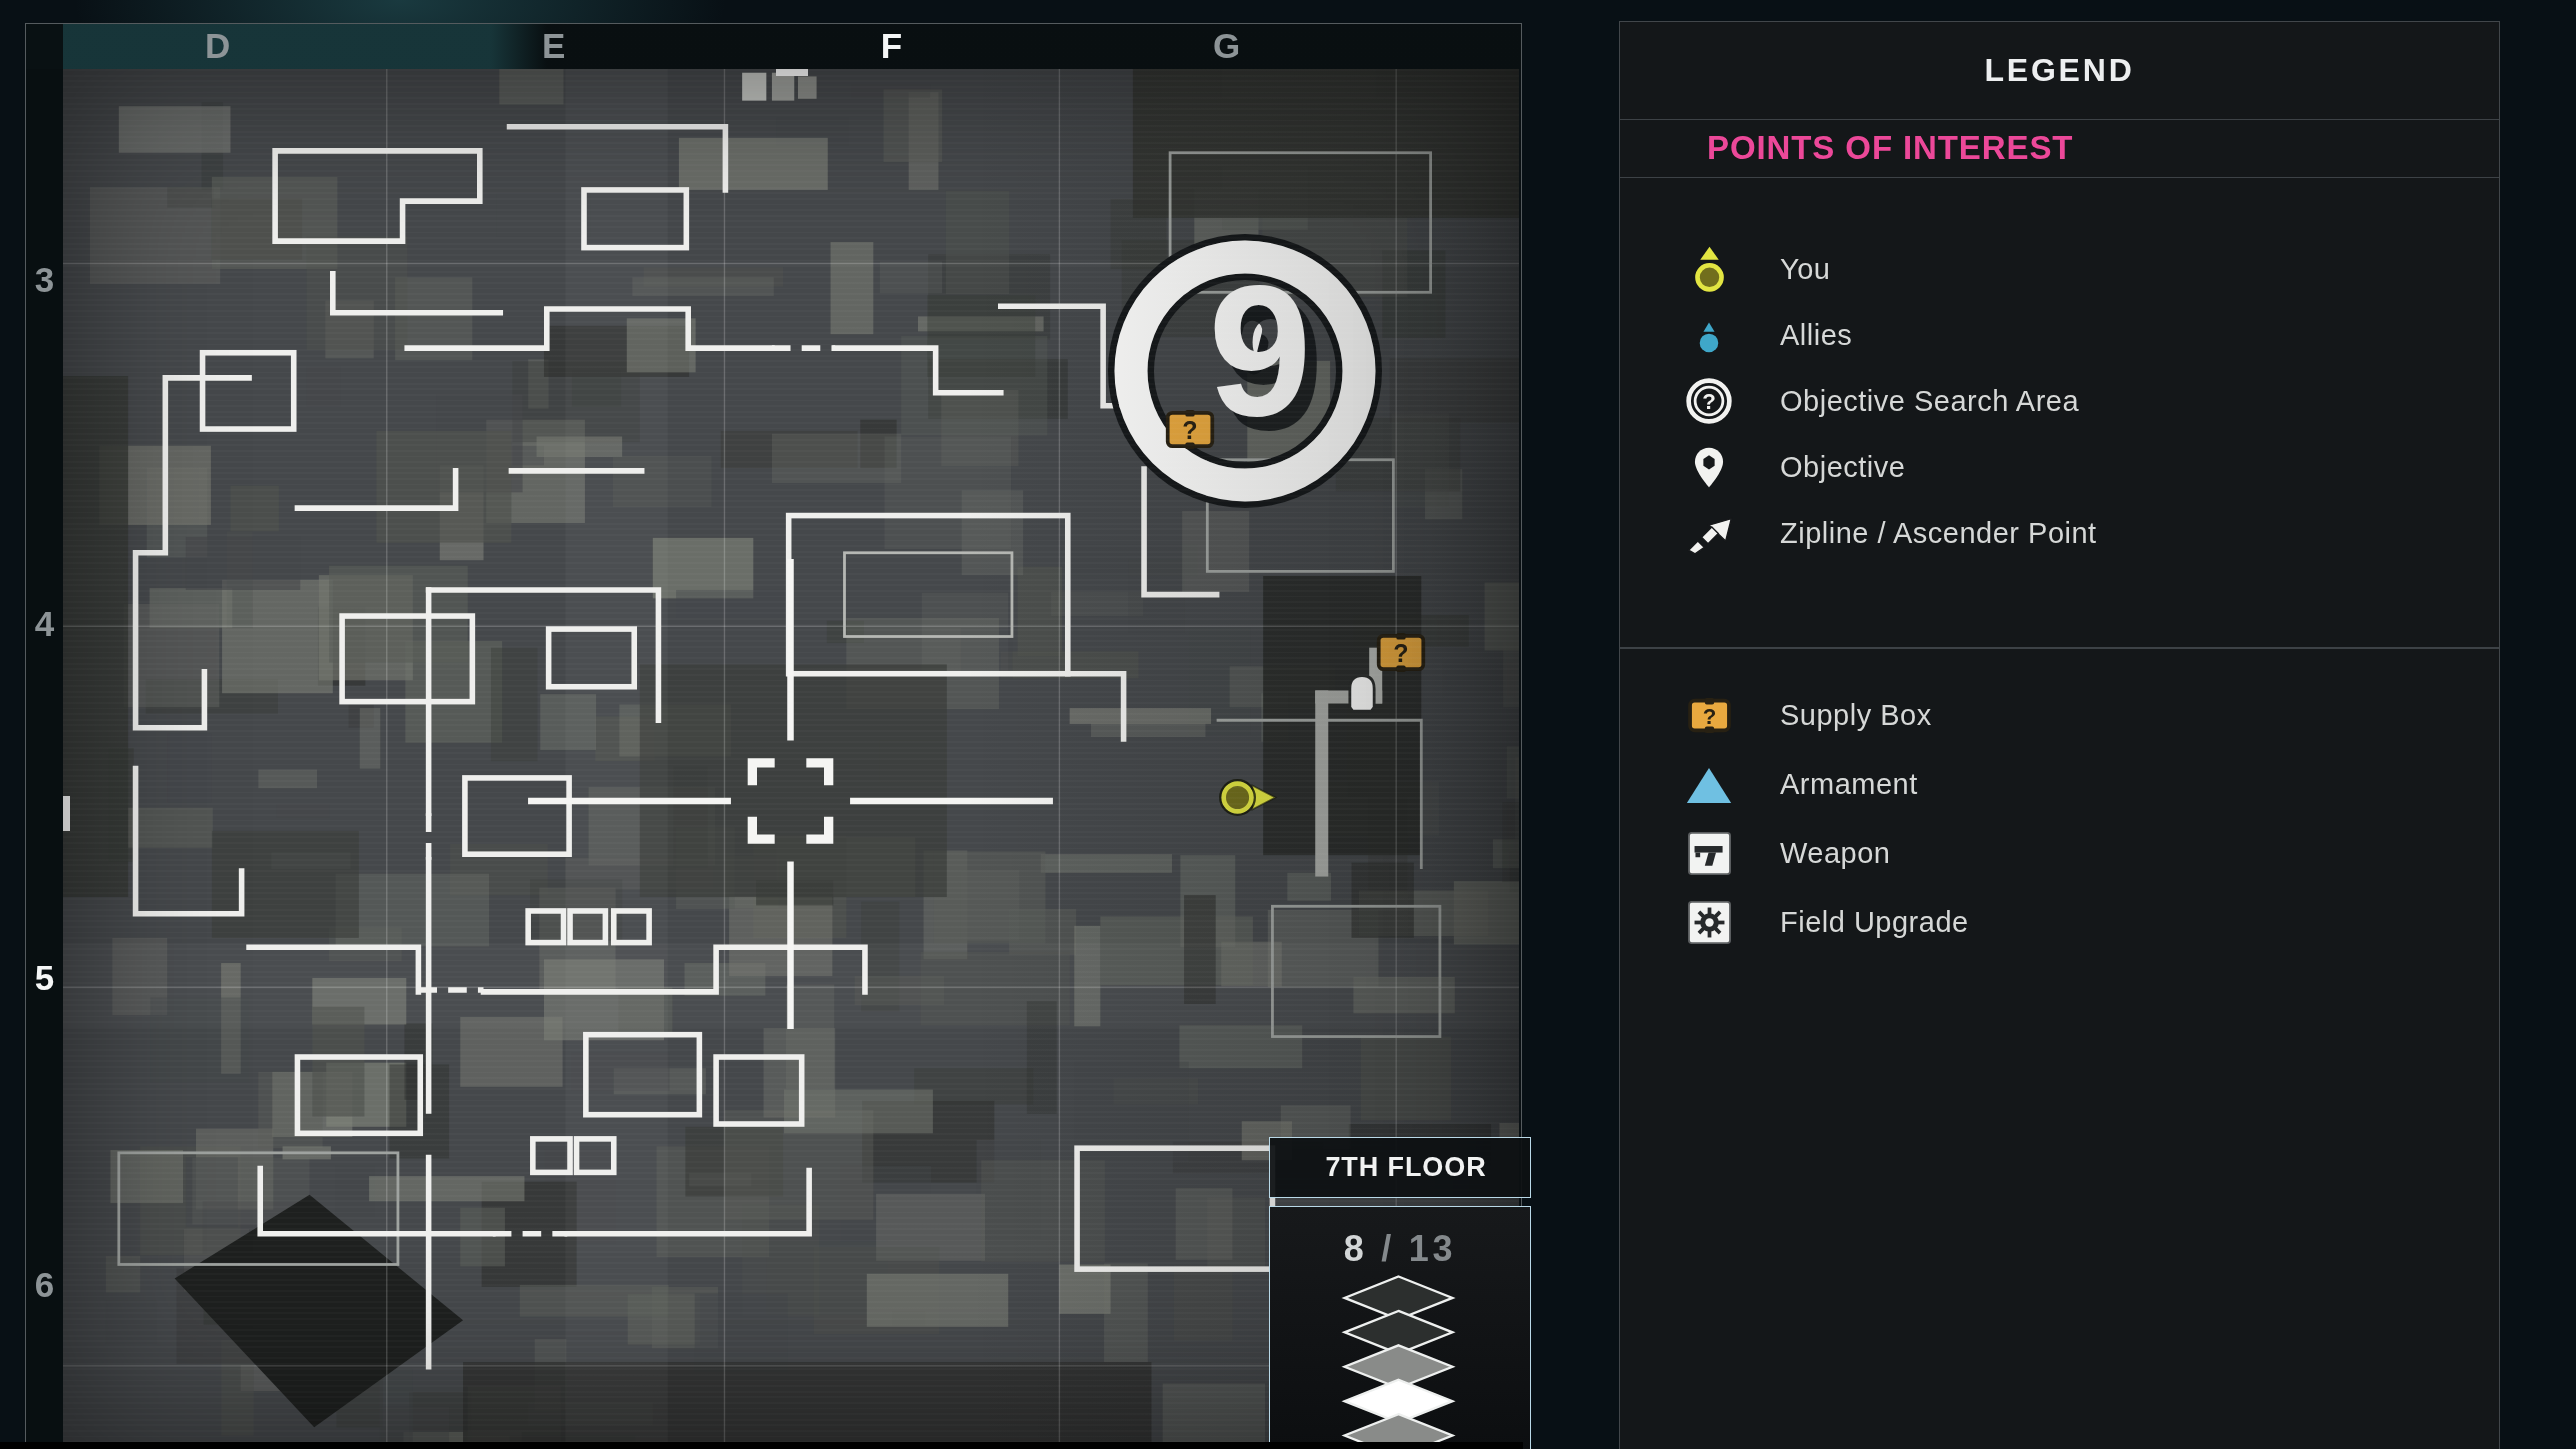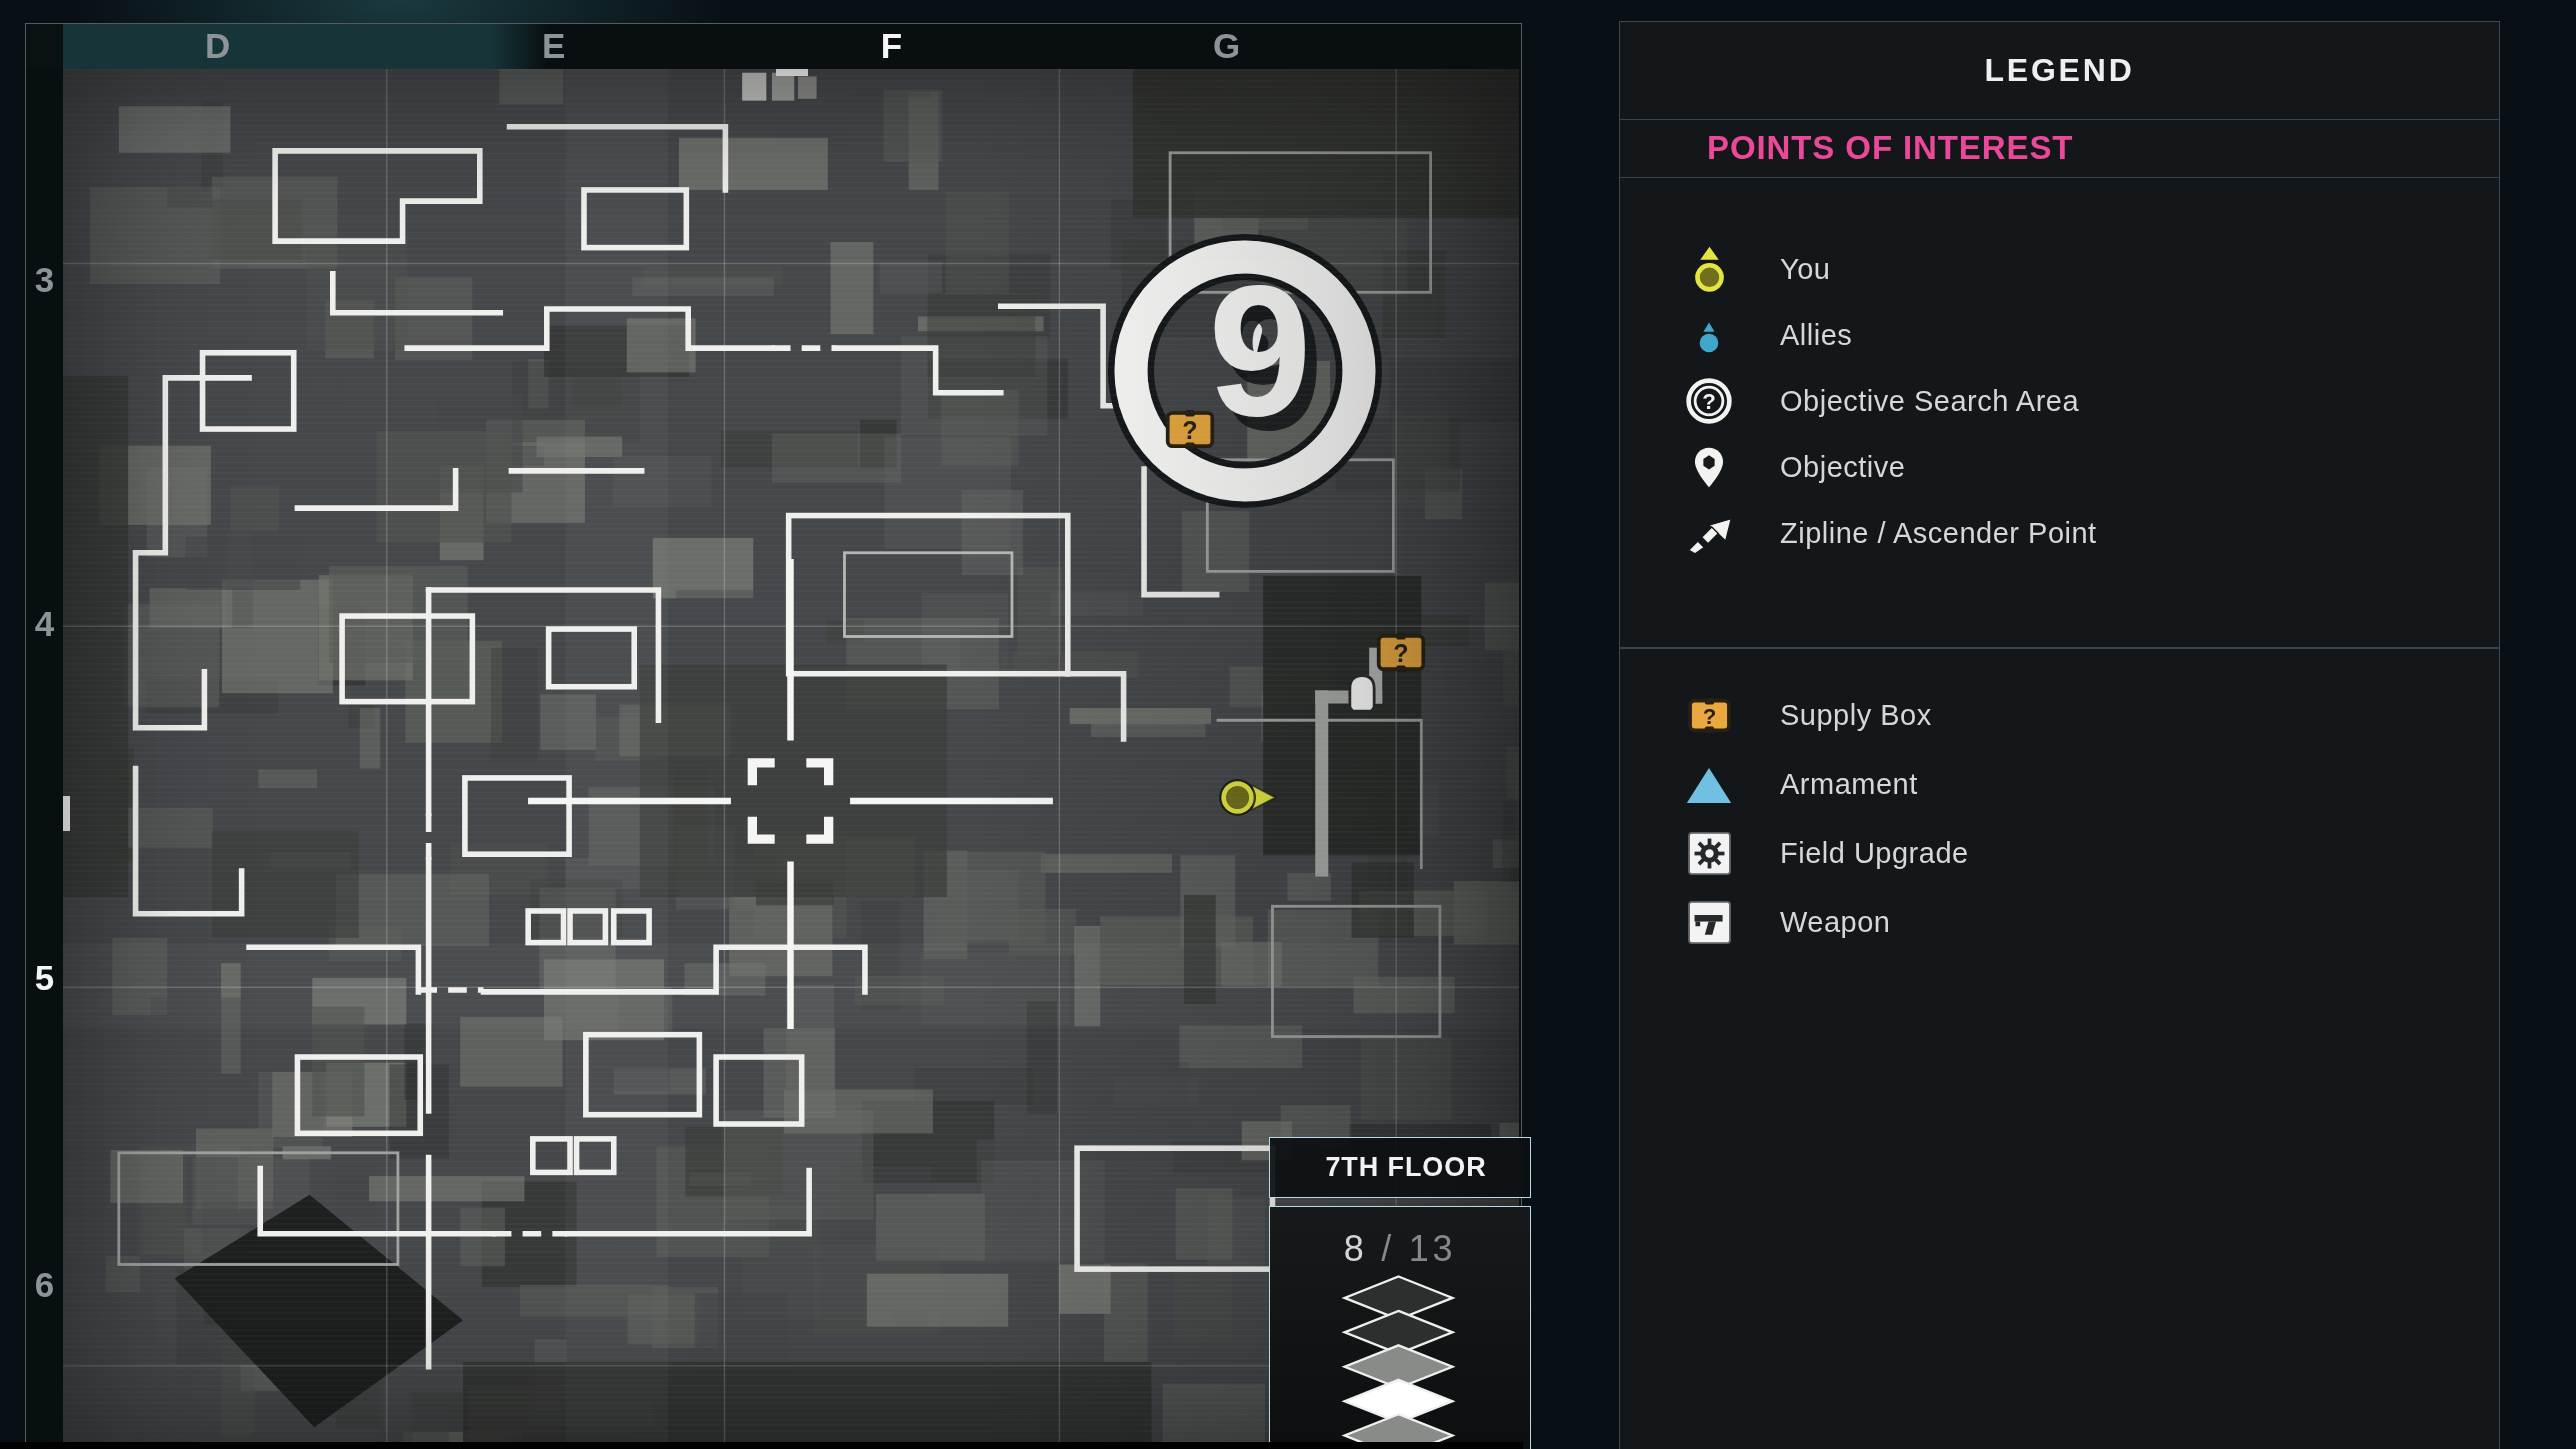--- a/index.html
+++ b/index.html
@@ -48,21 +48,21 @@
   #tick-left{left:0;width:7.4px;height:35px;}
 
   
   .floor-title{position:absolute;left:1243px;top:1113px;width:262px;height:61px;
         border:1.9px solid #b9d9e8;background:rgba(13,16,18,.93);box-sizing:border-box;
         display:flex;align-items:center;justify-content:center;
         font-size:27px;font-weight:bold;color:#f1f2f2;letter-spacing:0.9px;padding-left:12px;}
   .floor-body{position:absolute;left:1243px;top:1182px;width:262px;height:270px;
         border:1.9px solid #b9d9e8;border-bottom:none;box-sizing:border-box;
         background:linear-gradient(180deg,#17191b,#0b0d0f);}
-  .floor-progress{margin-top:20.5px;text-align:center;font-size:36px;font-weight:normal;letter-spacing:3.7px;}
+  .floor-progress{margin-top:20.5px;text-align:center;font-size:36px;font-weight:bold;letter-spacing:3.7px;}
   .fp-cur{color:#d3d6d7;}
   .fp-sep,.fp-tot{color:#84898c;}
 
   
   .legend{position:absolute;left:1619px;top:20.5px;width:881px;height:1429px;
         background:#141719;border:0.9px solid #41464a;box-sizing:border-box;}
   .legend-title{height:97px;display:flex;align-items:center;justify-content:center;
         font-size:32px;font-weight:bold;letter-spacing:2.8px;color:#edeff0;}
   .sep{height:0.9px;background:#3d4246;}
   .sec-header{height:58px;display:flex;align-items:center;padding-left:87px;
@@ -580,44 +580,44 @@
               <polygon points="26,4 50,42 2,42" fill="#6fc0e2"></polygon>
             </svg>
         </span>
         <span class="lg-label">Armament</span>
       </div>
       <div class="lg-row">
         <span class="lg-icon">
           <svg width="43" height="43" viewBox="0 0 46 46">
             <rect x="1" y="1" width="44" height="44" rx="3" fill="#f2f3f2" stroke="#5a5d5f" stroke-width="2"></rect>
             <g fill="#26292b">
+              <rect x="7" y="15" width="30" height="7"></rect>
+              <polygon points="22,22 30,22 26,36 18,36"></polygon>
+              <rect x="8" y="22" width="5" height="5"></rect>
+            </g>
+          </svg>
+        </span>
+        <span class="lg-label">Weapon</span>
+      </div>
+      <div class="lg-row">
+        <span class="lg-icon">
+          <svg width="43" height="43" viewBox="0 0 46 46">
+            <rect x="1" y="1" width="44" height="44" rx="3" fill="#f2f3f2" stroke="#5a5d5f" stroke-width="2"></rect>
+            <g fill="#26292b">
               <rect x="21" y="7" width="4" height="9" transform="rotate(0 23 23)"></rect>
               <rect x="21" y="7" width="4" height="9" transform="rotate(45 23 23)"></rect>
               <rect x="21" y="7" width="4" height="9" transform="rotate(90 23 23)"></rect>
               <rect x="21" y="7" width="4" height="9" transform="rotate(135 23 23)"></rect>
               <rect x="21" y="7" width="4" height="9" transform="rotate(180 23 23)"></rect>
               <rect x="21" y="7" width="4" height="9" transform="rotate(225 23 23)"></rect>
               <rect x="21" y="7" width="4" height="9" transform="rotate(270 23 23)"></rect>
               <rect x="21" y="7" width="4" height="9" transform="rotate(315 23 23)"></rect>
               <circle cx="23" cy="23" r="10"></circle>
             </g>
             <circle cx="23" cy="23" r="4.5" fill="#f2f3f2"></circle>
           </svg>
         </span>
         <span class="lg-label">Field Upgrade</span>
       </div>
-      <div class="lg-row">
-        <span class="lg-icon">
-          <svg width="43" height="43" viewBox="0 0 46 46">
-            <rect x="1" y="1" width="44" height="44" rx="3" fill="#f2f3f2" stroke="#5a5d5f" stroke-width="2"></rect>
-            <g fill="#26292b">
-              <rect x="7" y="15" width="30" height="7"></rect>
-              <polygon points="22,22 30,22 26,36 18,36"></polygon>
-              <rect x="8" y="22" width="5" height="5"></rect>
-            </g>
-          </svg>
-        </span>
-        <span class="lg-label">Weapon</span>
-      </div>
     </div>
   </aside>
 </div>
 
 
 </body></html>

